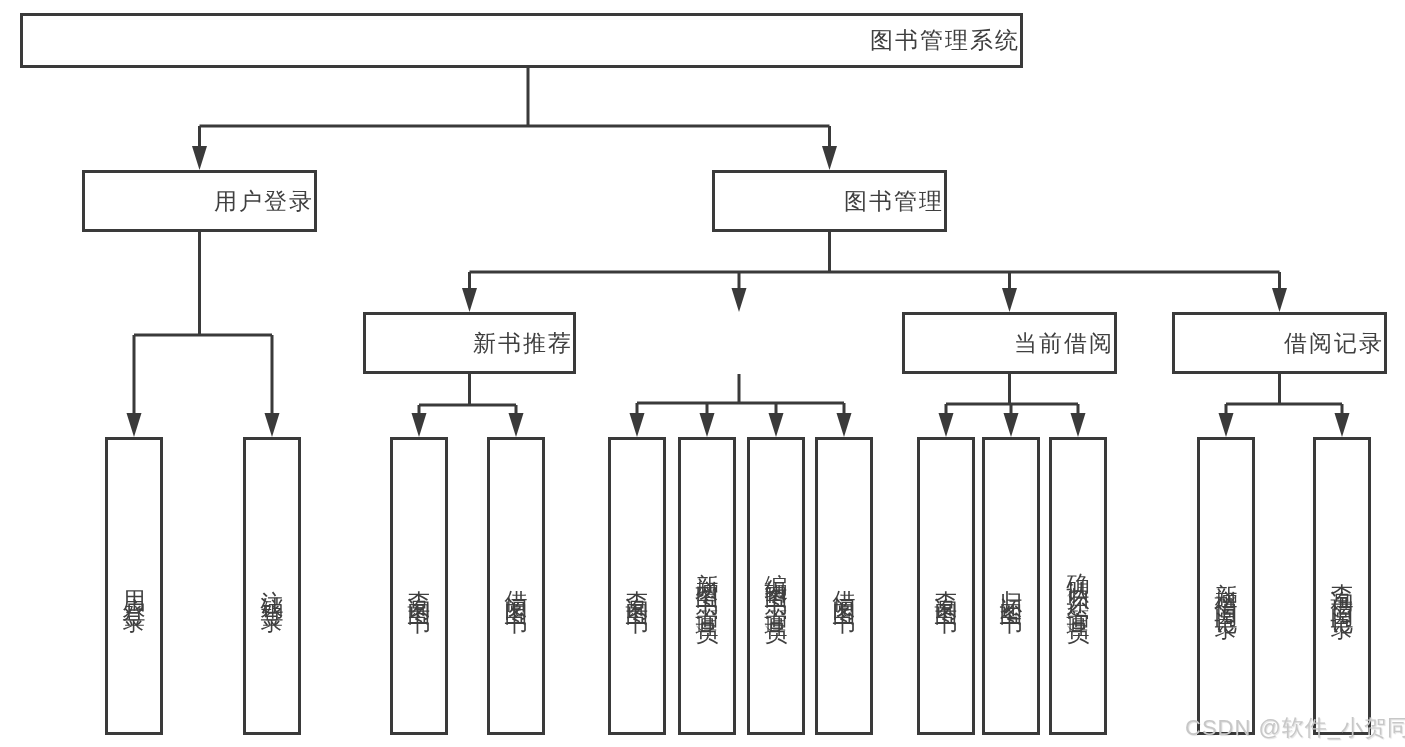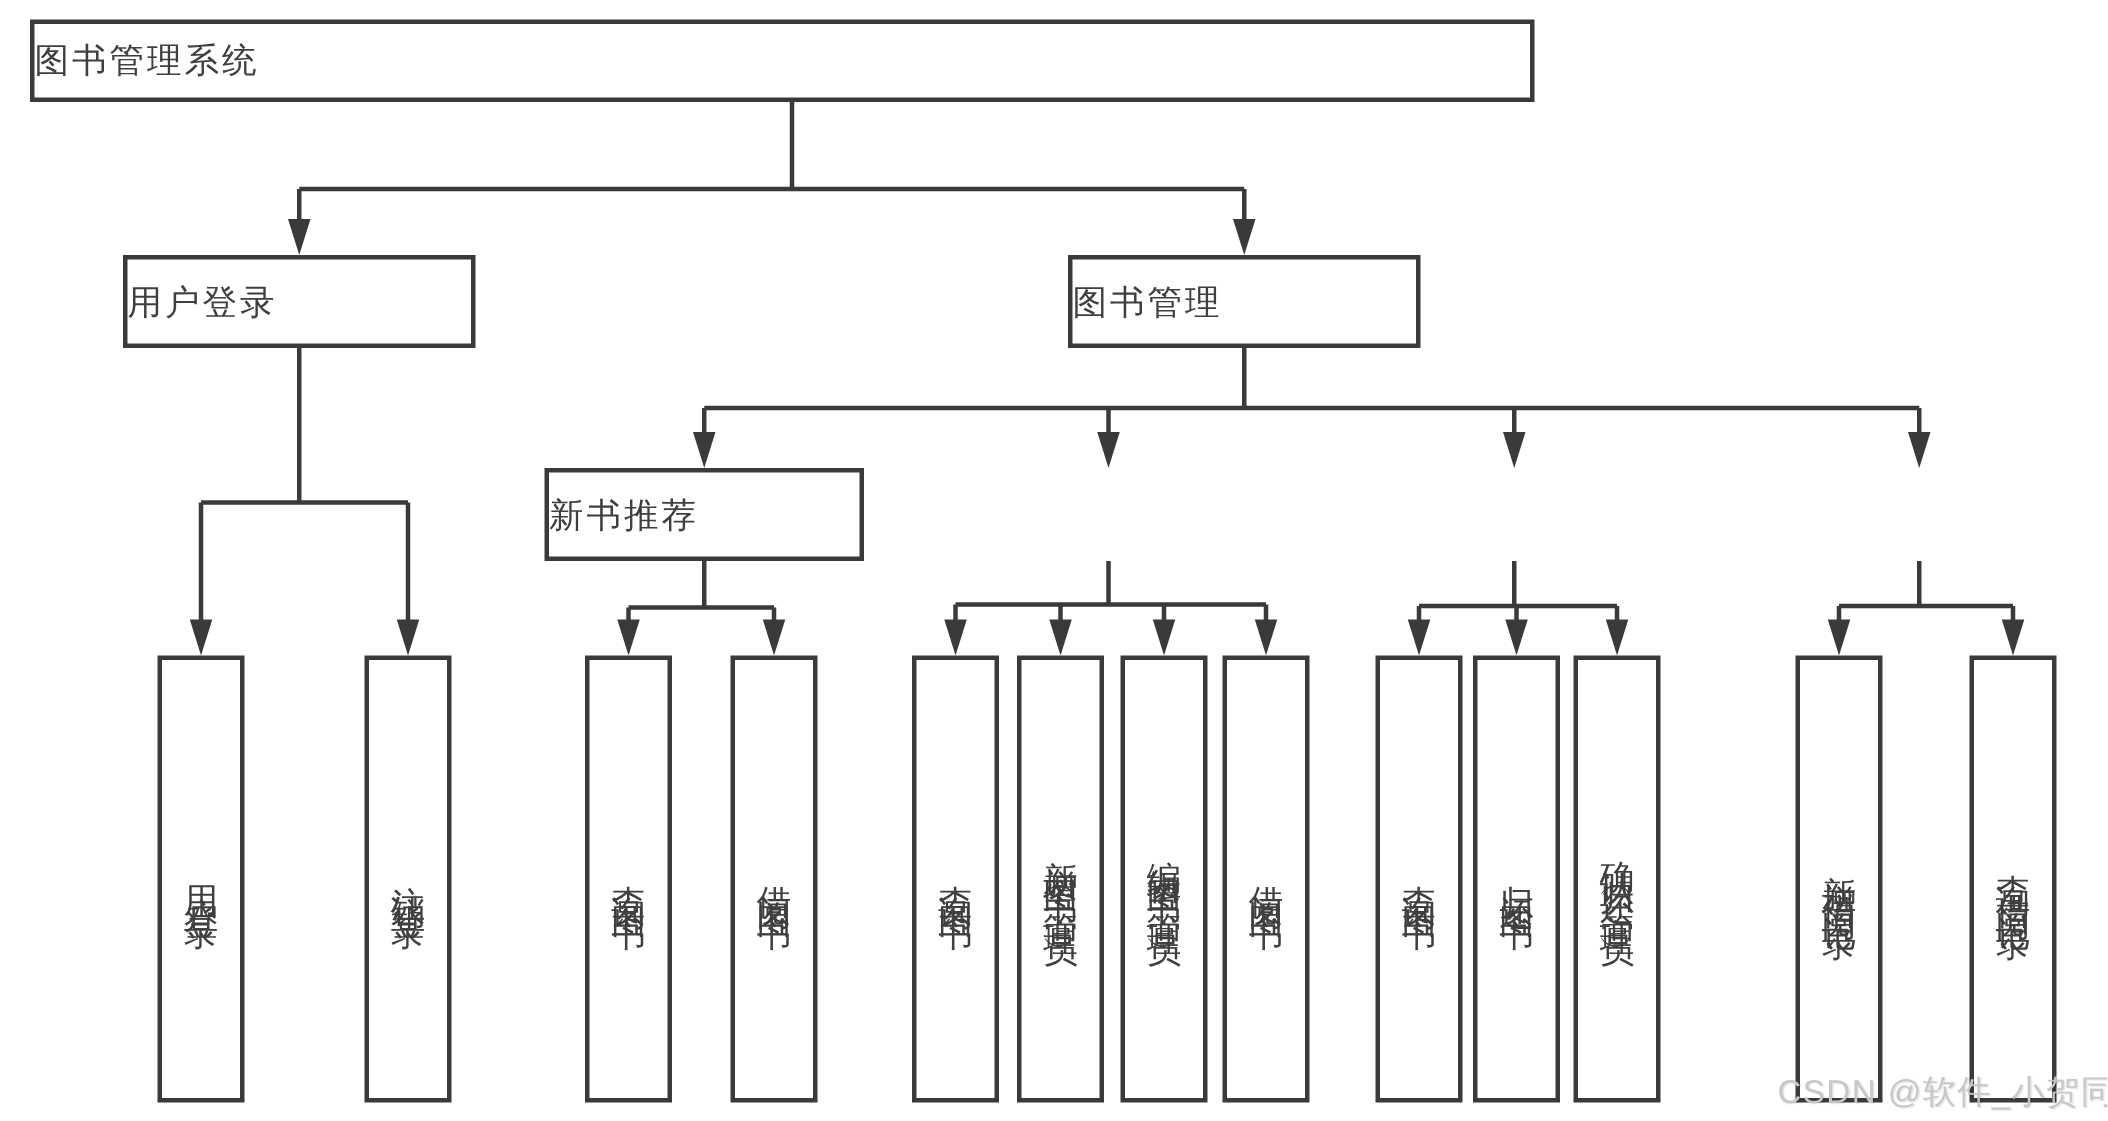--- a/index.html
+++ b/index.html
@@ -9,23 +9,24 @@
     background:#ffffff;
     font-family:"Liberation Sans", sans-serif;
     overflow:hidden;
   }
   svg.wires{position:absolute;left:0;top:0;z-index:1;}
   .hbox{
     position:absolute;
     box-sizing:border-box;
     border:3px solid #3a3a3a;
     background:#ffffff;
-    display:flex;align-items:center;justify-content:flex-start;
+    display:flex;align-items:center;justify-content:flex-end;
     font-size:23px;color:#3f3f3f;letter-spacing:2px;
     z-index:2;
+    padding-left:16px;
   }
   .vbox{
     position:absolute;
     box-sizing:border-box;
     width:58px;height:298px;top:437px;
     border:3px solid #3a3a3a;
     background:#ffffff;
     display:flex;align-items:center;justify-content:center;
     z-index:2;
   }
@@ -93,20 +94,26 @@
   <div class="hbox" style="left:82px;top:170px;width:235px;height:62px;">
     <span>用户登录</span>
   </div>
   <div class="hbox" style="left:363px;top:312px;width:213px;height:62px;">
     <span>新书推荐</span>
   </div>
 
   <div class="hbox" style="left:712px;top:170px;width:235px;height:62px;">
     <span>图书管理</span>
   </div>
+  <div class="hbox" style="left:902px;top:312px;width:215px;height:62px;">
+    <span>当前借阅</span>
+  </div>
+  <div class="hbox" style="left:1172px;top:312px;width:215px;height:62px;">
+    <span>借阅记录</span>
+  </div>
 
   <div class="vbox" style="left:105px;">
     <span>用户登录</span>
   </div>
   <div class="vbox" style="left:243px;">
     <span>注销登录</span>
   </div>
 
   <div class="vbox" style="left:390px;">
     <span>查询图书</span>

